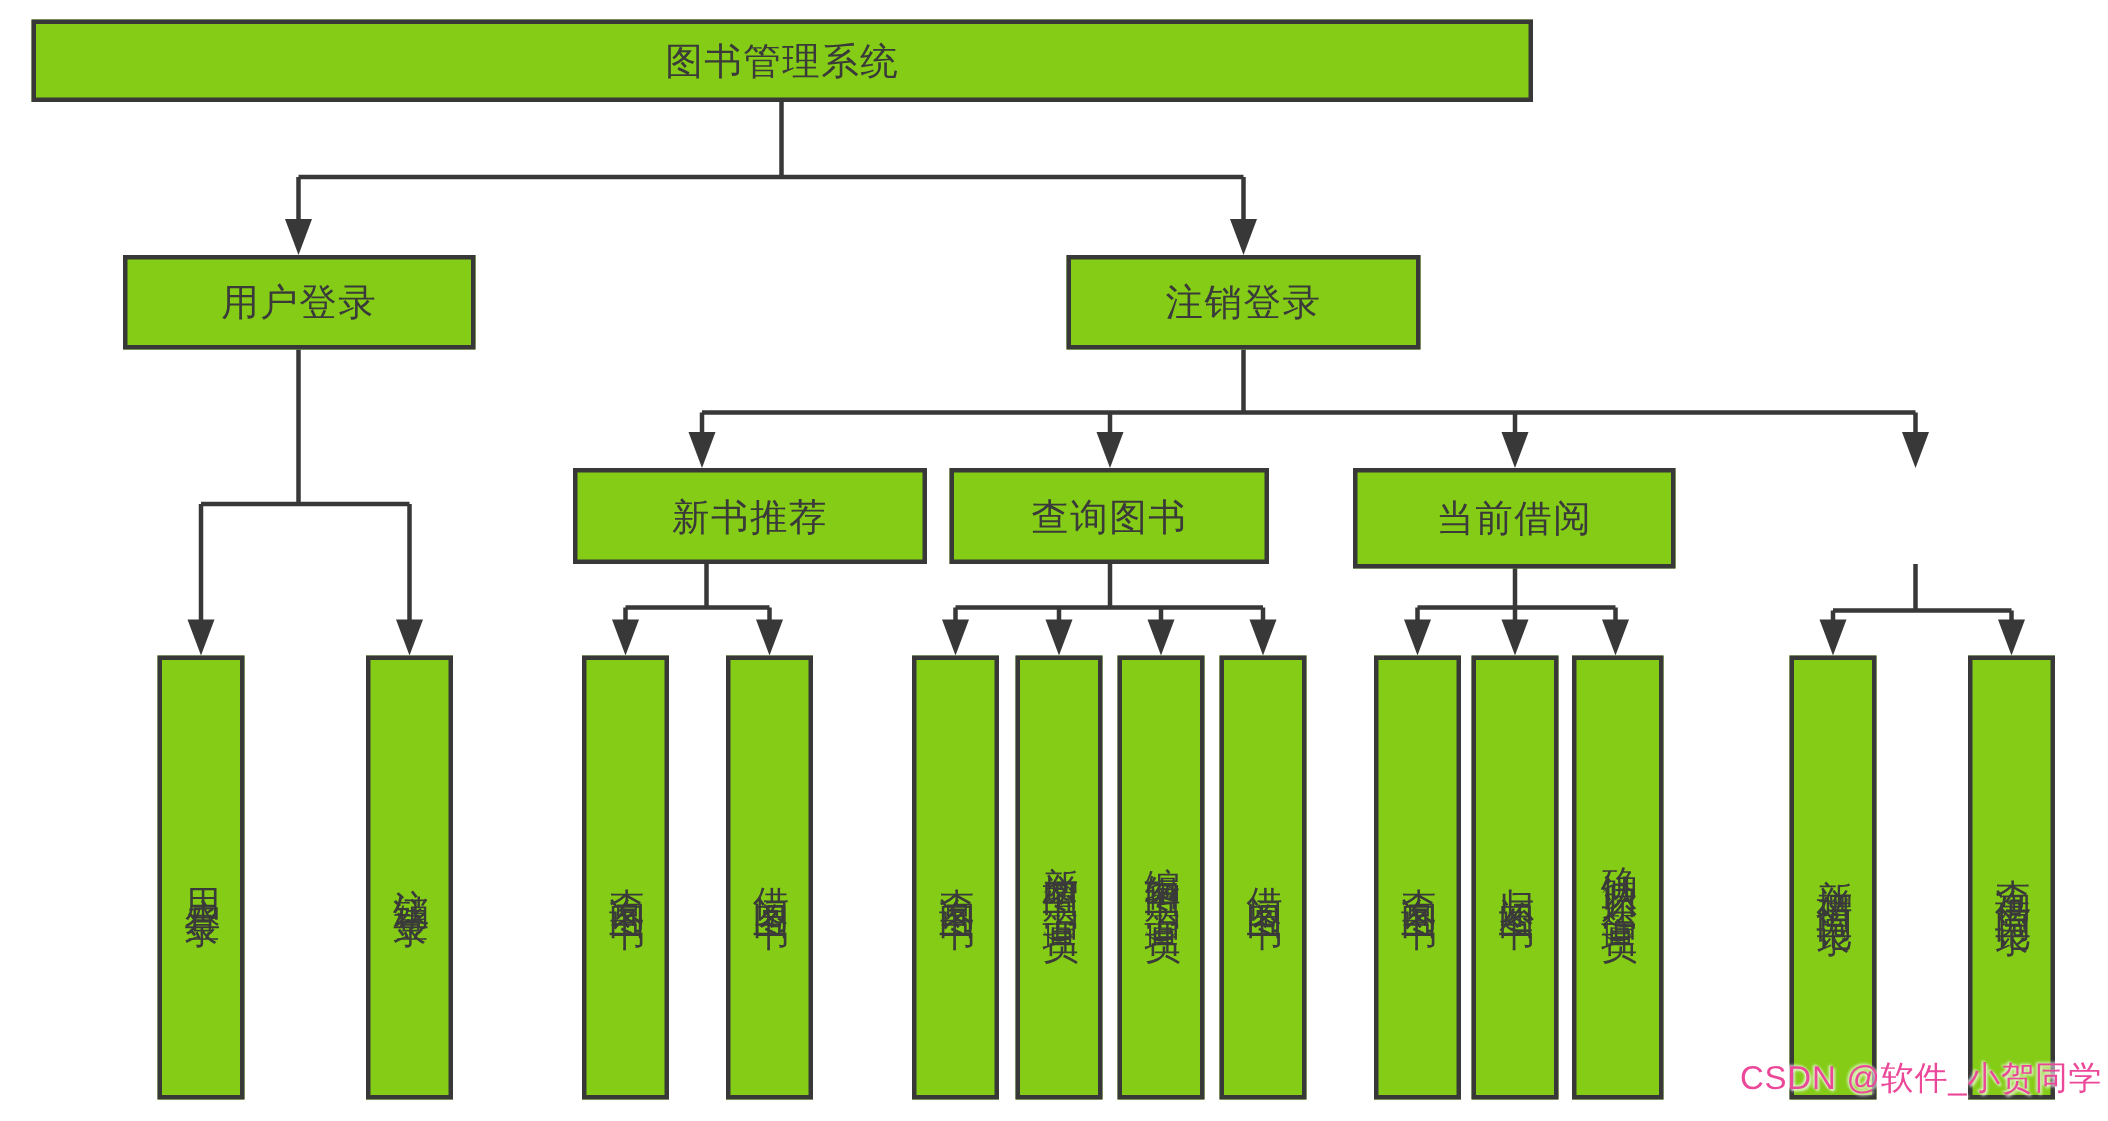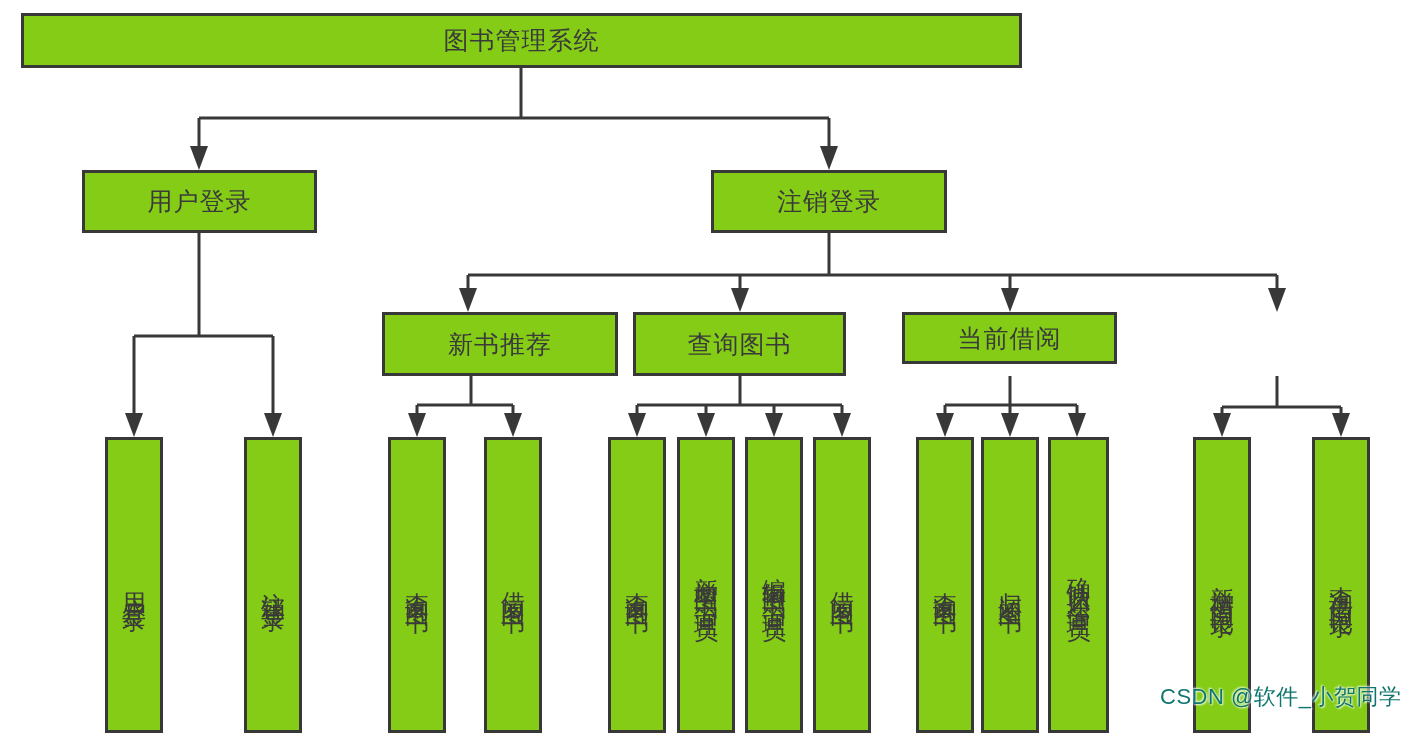--- a/index.html
+++ b/index.html
@@ -36,23 +36,23 @@
     writing-mode: vertical-rl;
     text-orientation: mixed;
     font-size: 24px;
     color: #3a3a3a;
     letter-spacing: 6px;
     line-height: 1;
   }
   .watermark {
     position: absolute;
     left: 1160px;
-    top: 682px;
+    top: 704px;
     font-size: 22px;
-    color: #0f766e;
+    color: #ec4899;
     letter-spacing: 0.5px;
     white-space: nowrap;
     text-shadow: 1px 1px 2px rgba(255,255,255,0.95), -1px -1px 2px rgba(255,255,255,0.95);
     z-index: 5;
   }
 </style>
 </head>
 <body>
 
 <div class="stage">
@@ -98,21 +98,21 @@
   <div class="node" style="left:711px;top:170px;width:236px;height:63px">
     <span class="hlabel">注销登录</span>
   </div>
 
   <div class="node" style="left:382px;top:312px;width:236px;height:64px">
     <span class="hlabel">新书推荐</span>
   </div>
   <div class="node" style="left:633px;top:312px;width:213px;height:64px">
     <span class="hlabel">查询图书</span>
   </div>
-  <div class="node" style="left:902px;top:312px;width:215px;height:52px">
+  <div class="node" style="left:902px;top:312px;width:215px;height:67px">
     <span class="hlabel">当前借阅</span>
   </div>
 
   <div class="node vnode" style="left:105px">
     <span class="vlabel">用户登录</span>
   </div>
   <div class="node vnode" style="left:244px">
     <span class="vlabel">注销登录</span>
   </div>
 

